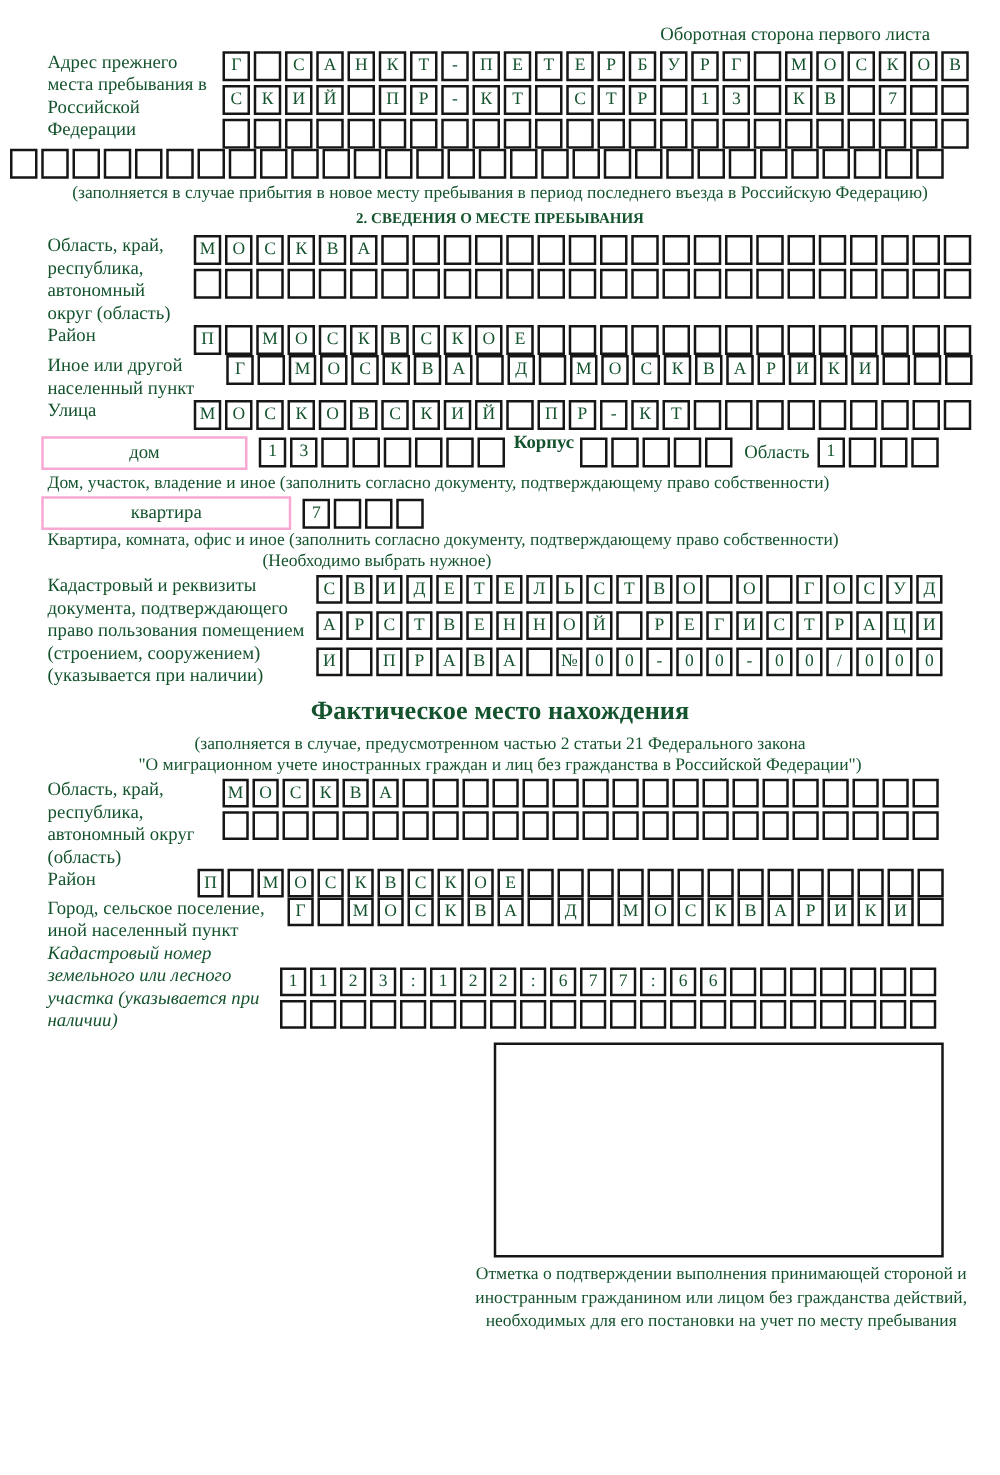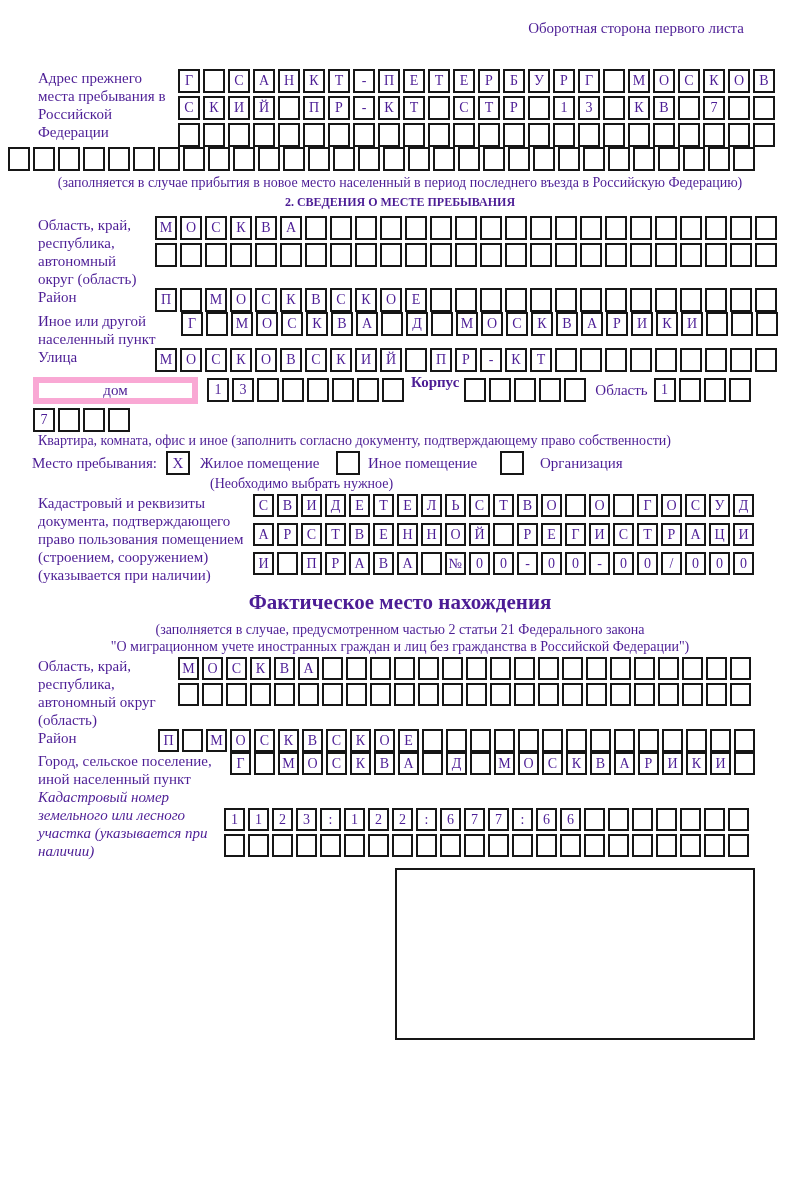--- a/index.html
+++ b/index.html
@@ -1,57 +1,57 @@
 <!DOCTYPE html>
 <html><head>
 <meta charset="utf-8">
 <style>
   html,body { margin:0; padding:0; background:#ffffff; }
   .page {
     width:800px; height:1180px; box-sizing:border-box;
     padding:0 8px; overflow:hidden; position:relative;
-    font-family:"Liberation Serif", serif; color:#4c1d95;
+    font-family:"Liberation Serif", serif; color:#14532d;
     font-size:15px; background:#fff;
   }
   .hdr { text-align:right; padding:20px 48px 0 0; }
   .frow { display:flex; align-items:flex-start; }
   .flabel { box-sizing:border-box; padding-left:30px; line-height:18px; }
   .cells { display:flex; margin-bottom:3px; }
   .cells:last-child { margin-bottom:0; }
   .cell {
     box-sizing:border-box; border:2px solid #161616; background:#fff;
     display:flex; align-items:center; justify-content:center;
     font-size:14px; line-height:1;
   }
   .lg .cell { width:22px; height:24px; margin-right:3px; }
   .sm .cell { width:21px; height:23px; margin-right:3px; }
   .note { font-size:14px; line-height:17px; }
   .center { text-align:center; }
   .bold { font-weight:bold; }
   .title2 { font-size:12px; margin:4px 0 6px 0; }
   .labelbox {
-    box-sizing:border-box; border:6px solid #f9a8d4; height:27px;
+    box-sizing:border-box; border:2px solid #f9a8d4; height:27px;
     display:flex; align-items:center; justify-content:center;
   }
   .chkbox {
     box-sizing:border-box; border:2px solid #161616; width:24px; height:24px;
     display:flex; align-items:center; justify-content:center; font-size:15px;
   }
   .stampbox { box-sizing:border-box; border:2px solid #161616; width:360px; height:172px; margin-left:387px; }
   .inline { display:flex; align-items:center; }
   .mt2{margin-top:2px;} .mt4{margin-top:4px;} .mt6{margin-top:6px;} .mt8{margin-top:8px;}
 </style>
 </head>
 <body>
 
 <div class="page">
 
   <div class="hdr">Оборотная сторона первого листа</div>
 
-  <div class="frow" style="margin-top:32px;">
+  <div class="frow" style="margin-top:4px;">
     <div class="flabel" style="width:170px;">Адрес прежнего места пребывания в Российской Федерации</div>
     <div>
       <div class="cells lg">
           <div class="cell">Г</div>
           <div class="cell"></div>
           <div class="cell">С</div>
           <div class="cell">А</div>
           <div class="cell">Н</div>
           <div class="cell">К</div>
           <div class="cell">Т</div>
@@ -152,21 +152,21 @@
       <div class="cell"></div>
       <div class="cell"></div>
       <div class="cell"></div>
       <div class="cell"></div>
       <div class="cell"></div>
       <div class="cell"></div>
       <div class="cell"></div>
       <div class="cell"></div>
       <div class="cell"></div>
     </div>
-  <div class="note center mt2">(заполняется в случае прибытия в новое место населенный в период последнего въезда в Российскую Федерацию)</div>
+  <div class="note center mt2">(заполняется в случае прибытия в новое месту пребывания в период последнего въезда в Российскую Федерацию)</div>
 
   <div class="center bold title2">2. СВЕДЕНИЯ О МЕСТЕ ПРЕБЫВАНИЯ</div>
 
   <div class="frow">
     <div class="flabel" style="width:147px;">Область, край, республика, автономный округ (область)</div>
     <div>
       <div class="cells lg">
           <div class="cell">М</div>
           <div class="cell">О</div>
           <div class="cell">С</div>
@@ -336,40 +336,33 @@
         <div class="cell"></div>
       </div>
     <div style="margin:0 6px 0 6px;">Область</div>
     <div class="cells lg" style="margin-bottom:0;">
         <div class="cell">1</div>
         <div class="cell"></div>
         <div class="cell"></div>
         <div class="cell"></div>
       </div>
   </div>
+  <div class="note" style="padding-left:30px;">Дом, участок, владение и иное (заполнить согласно документу, подтверждающему право собственности)</div>
 
   <div class="frow mt2" style="margin-left:25px; align-items:center;">
+    <div class="labelbox" style="width:200px; margin-right:9px;">квартира</div>
     <div class="cells lg" style="margin-bottom:0;">
         <div class="cell">7</div>
         <div class="cell"></div>
         <div class="cell"></div>
         <div class="cell"></div>
       </div>
   </div>
   <div class="note" style="padding-left:30px;">Квартира, комната, офис и иное (заполнить согласно документу, подтверждающему право собственности)</div>
 
-  <div class="inline mt2" style="margin-left:24px;">
-    <span style="display:inline-block; width:134px;">Место пребывания:</span>
-    <span class="chkbox">X</span>
-    <span style="display:inline-block; width:125px; margin-left:10px;">Жилое помещение</span>
-    <span class="chkbox" style="margin-left:11px;"></span>
-    <span style="display:inline-block; width:113px; margin-left:8px;">Иное помещение</span>
-    <span class="chkbox" style="margin-left:19px;"></span>
-    <span style="margin-left:16px;">Организация</span>
-  </div>
   <div class="note" style="margin-left:202px;">(Необходимо выбрать нужное)</div>
 
   <div class="frow mt2">
     <div class="flabel" style="width:245px;">Кадастровый и реквизиты документа, подтверждающего право пользования помещением (строением, сооружением) (указывается при наличии)</div>
     <div>
       <div class="cells sm" style="margin-bottom:6px;">
           <div class="cell">С</div>
           <div class="cell">В</div>
           <div class="cell">И</div>
           <div class="cell">Д</div>
@@ -609,14 +602,15 @@
           <div class="cell"></div>
           <div class="cell"></div>
           <div class="cell"></div>
           <div class="cell"></div>
           <div class="cell"></div>
         </div>
     </div>
   </div>
 
   <div class="stampbox mt8"></div>
+  <div class="note center mt4" style="width:420px; margin-left:359px; line-height:19px;">Отметка о подтверждении выполнения принимающей стороной и иностранным гражданином или лицом без гражданства действий, необходимых для его постановки на учет по месту пребывания</div>
 
 </div>
 
 </body></html>

